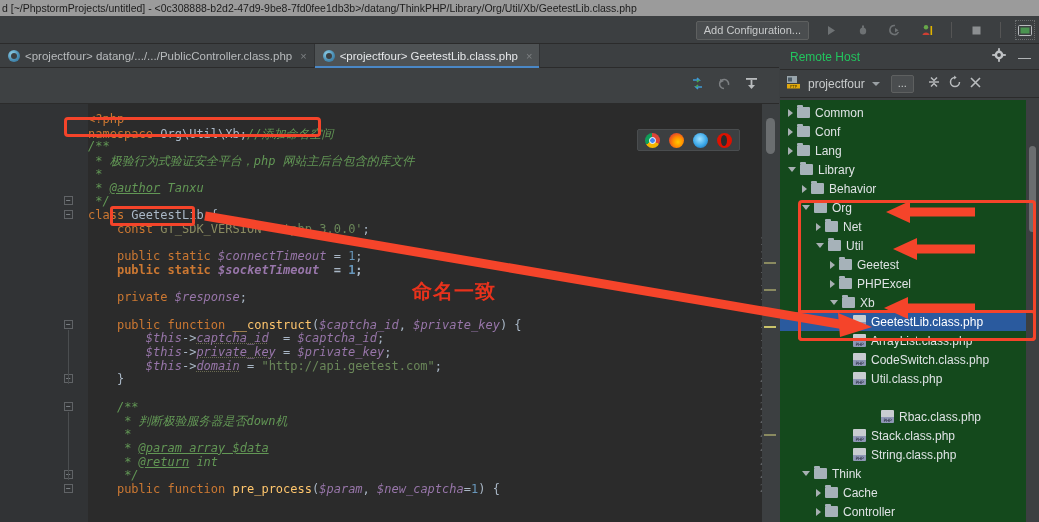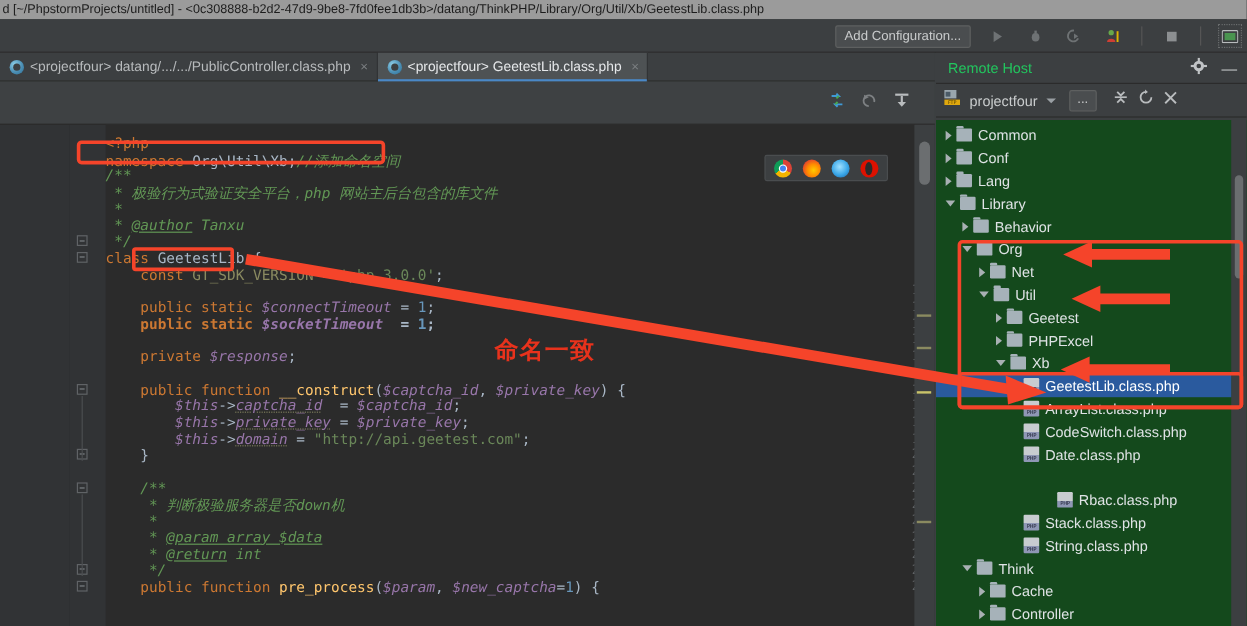--- a/index.html
+++ b/index.html
@@ -566,21 +566,21 @@
           <span>ArrayList.class.php</span>
         </div>
         <div class="trow" style="top: 250px; padding-left: 64px;">
           <span class="tw none"></span>
           <span class="phpicon"></span>
           <span>CodeSwitch.class.php</span>
         </div>
         <div class="trow" style="top: 269px; padding-left: 64px;">
           <span class="tw none"></span>
           <span class="phpicon"></span>
-          <span>Date.class.php</span>
+          <span>Util.class.php</span>
         </div>
         <div class="trow" style="top: 307px; padding-left: 92px;">
           <span class="tw none"></span>
           <span class="phpicon"></span>
           <span>Rbac.class.php</span>
         </div>
         <div class="trow" style="top: 326px; padding-left: 64px;">
           <span class="tw none"></span>
           <span class="phpicon"></span>
           <span>Stack.class.php</span>

